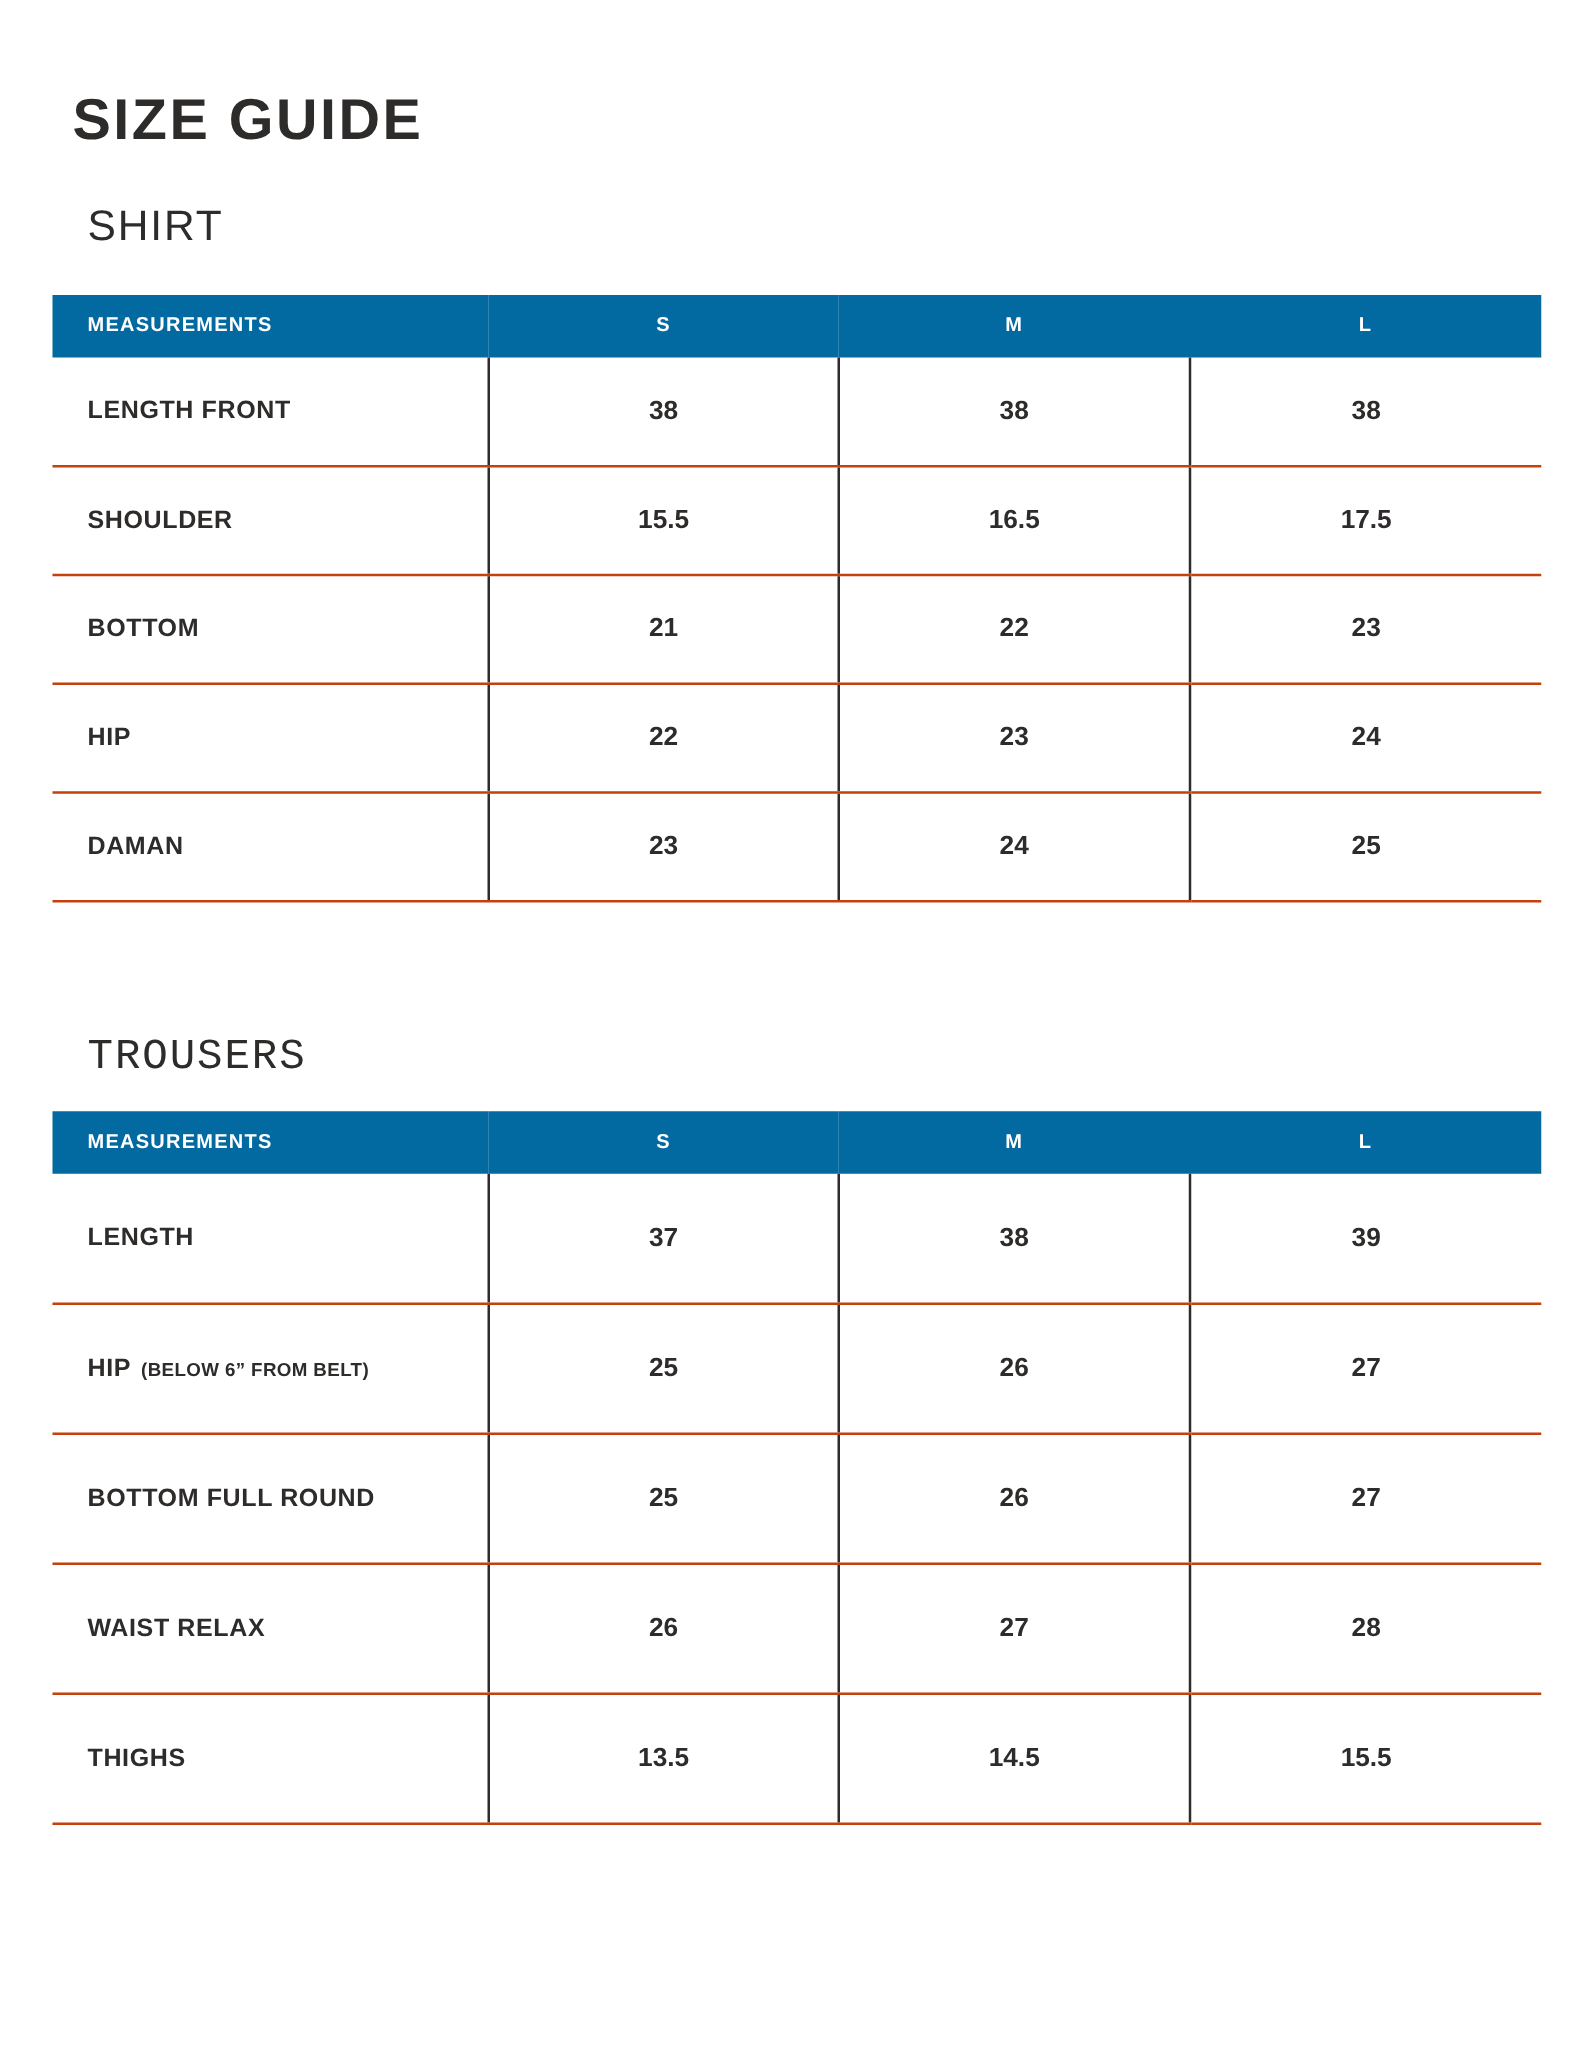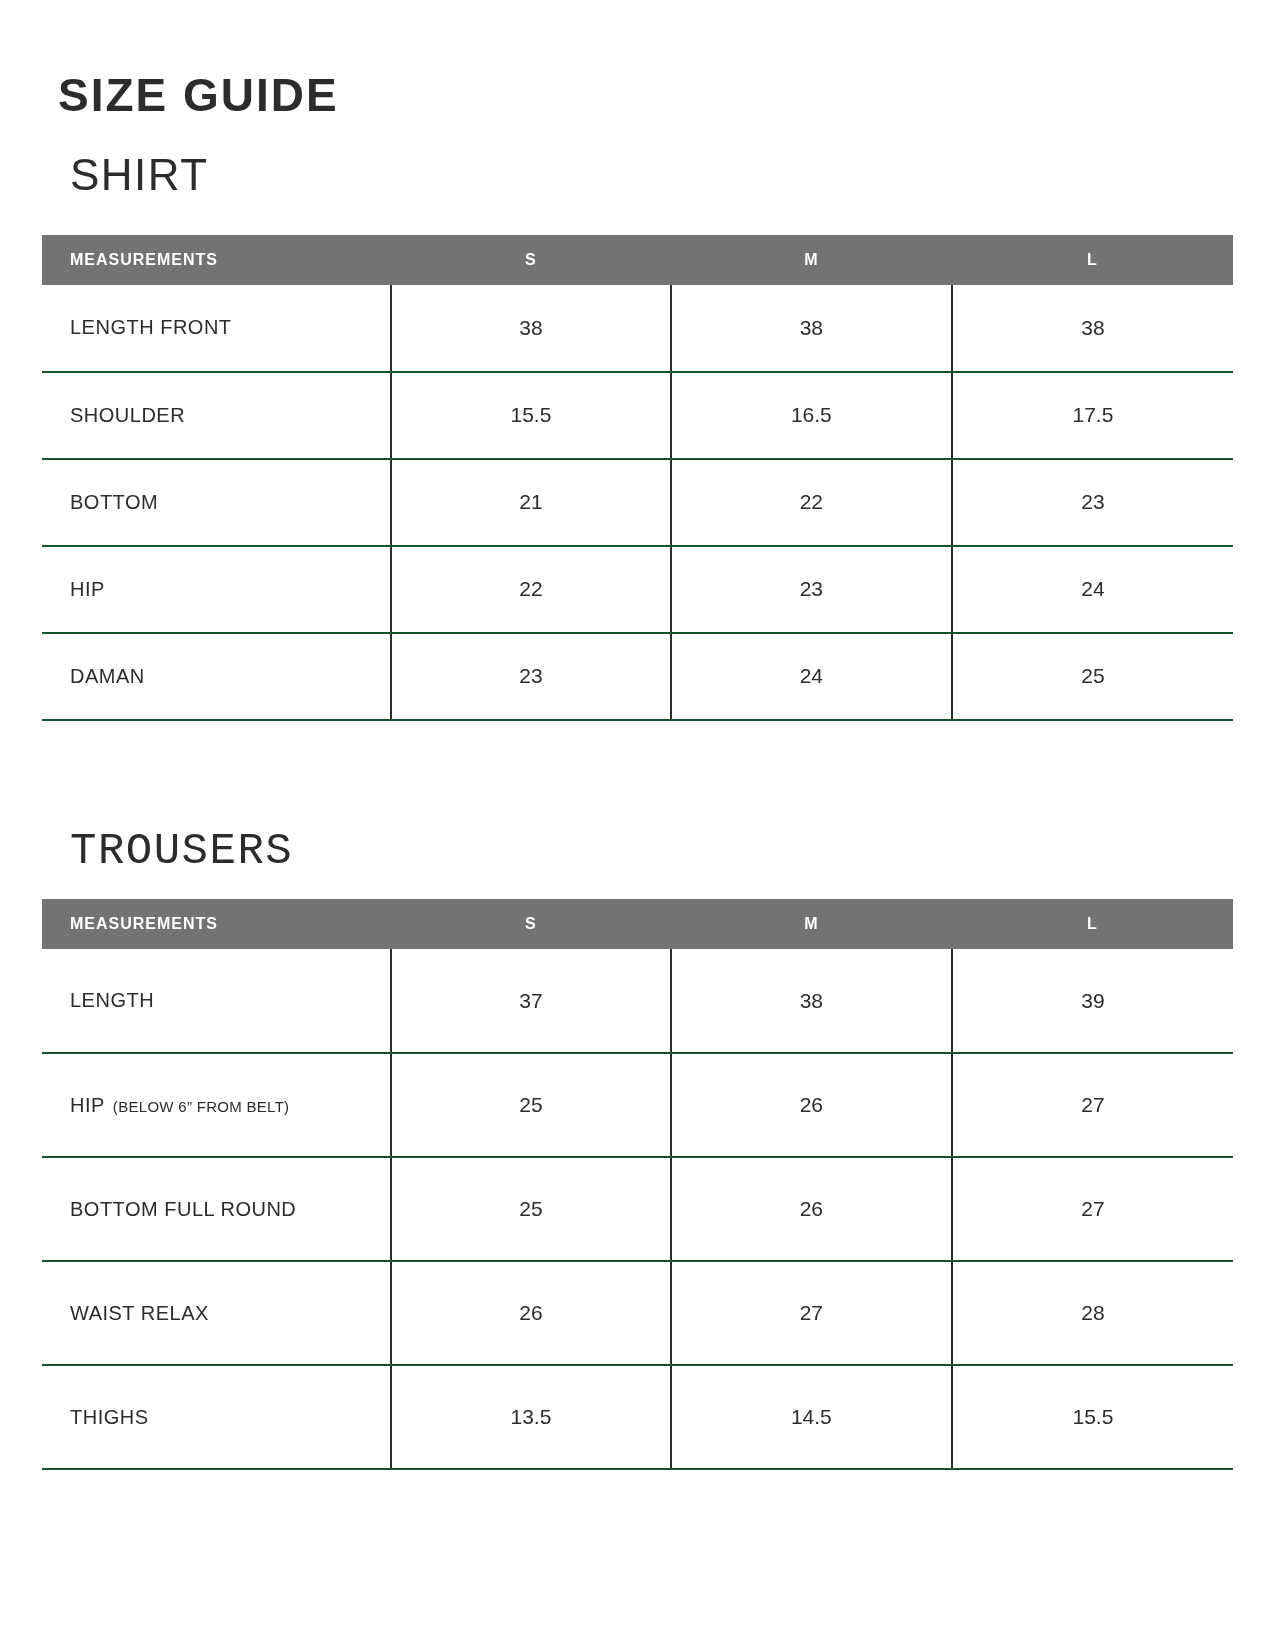--- a/index.html
+++ b/index.html
@@ -14,50 +14,50 @@
   .page { padding: 0 42px; }
 
   .page-title {
     font-size: 46px;
     font-weight: 700;
     letter-spacing: 2px;
     line-height: 1.1;
     margin: 70px 0 0 16px;
   }
   .section-title {
-    font-size: 44px;
+    font-size: 34px;
     font-weight: 400;
     letter-spacing: 1.5px;
     line-height: 1.1;
-    margin: 30px 0 36px 28px;
+    margin: 42px 0 36px 28px;
   }
   .section-title.trousers { margin-top: 106px; margin-bottom: 24px; font-family: Liberation Mono, monospace; }
 
   table {
     width: 100%;
     border-collapse: collapse;
     table-layout: fixed;
   }
   thead th {
-    background: #737373;
+    background: #0369a1;
     color: #ffffff;
     height: 50px;
     font-size: 16px;
     font-weight: bold;
     letter-spacing: 1px;
   }
   th.col-label { text-align: left; padding-left: 28px; }
   th.col-size { text-align: center; }
 
   tbody tr { height: 87px; }
   table.trousers-table tbody tr { height: 104px; }
 
   tbody td {
-    border-bottom: 2px solid #14532d;
-    font-weight: normal;
+    border-bottom: 2px solid #c2410c;
+    font-weight: bold;
     font-size: 21px;
     vertical-align: middle;
   }
   td.row-label {
     text-align: left;
     padding-left: 28px;
     font-size: 20px;
     letter-spacing: 0.5px;
   }
   td.size-value {

